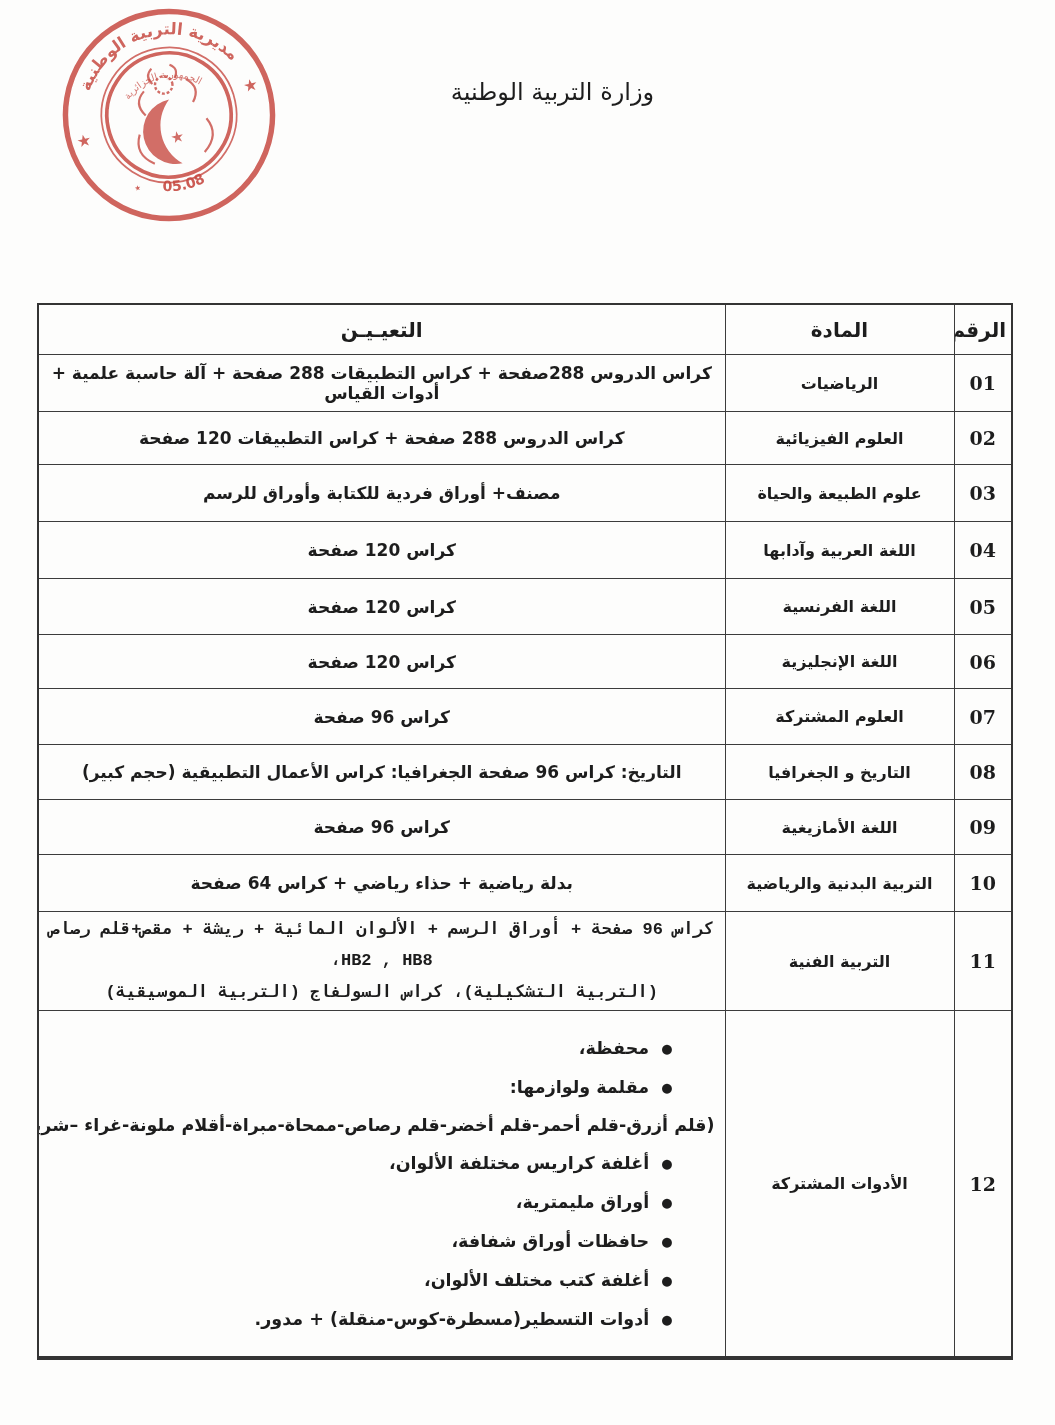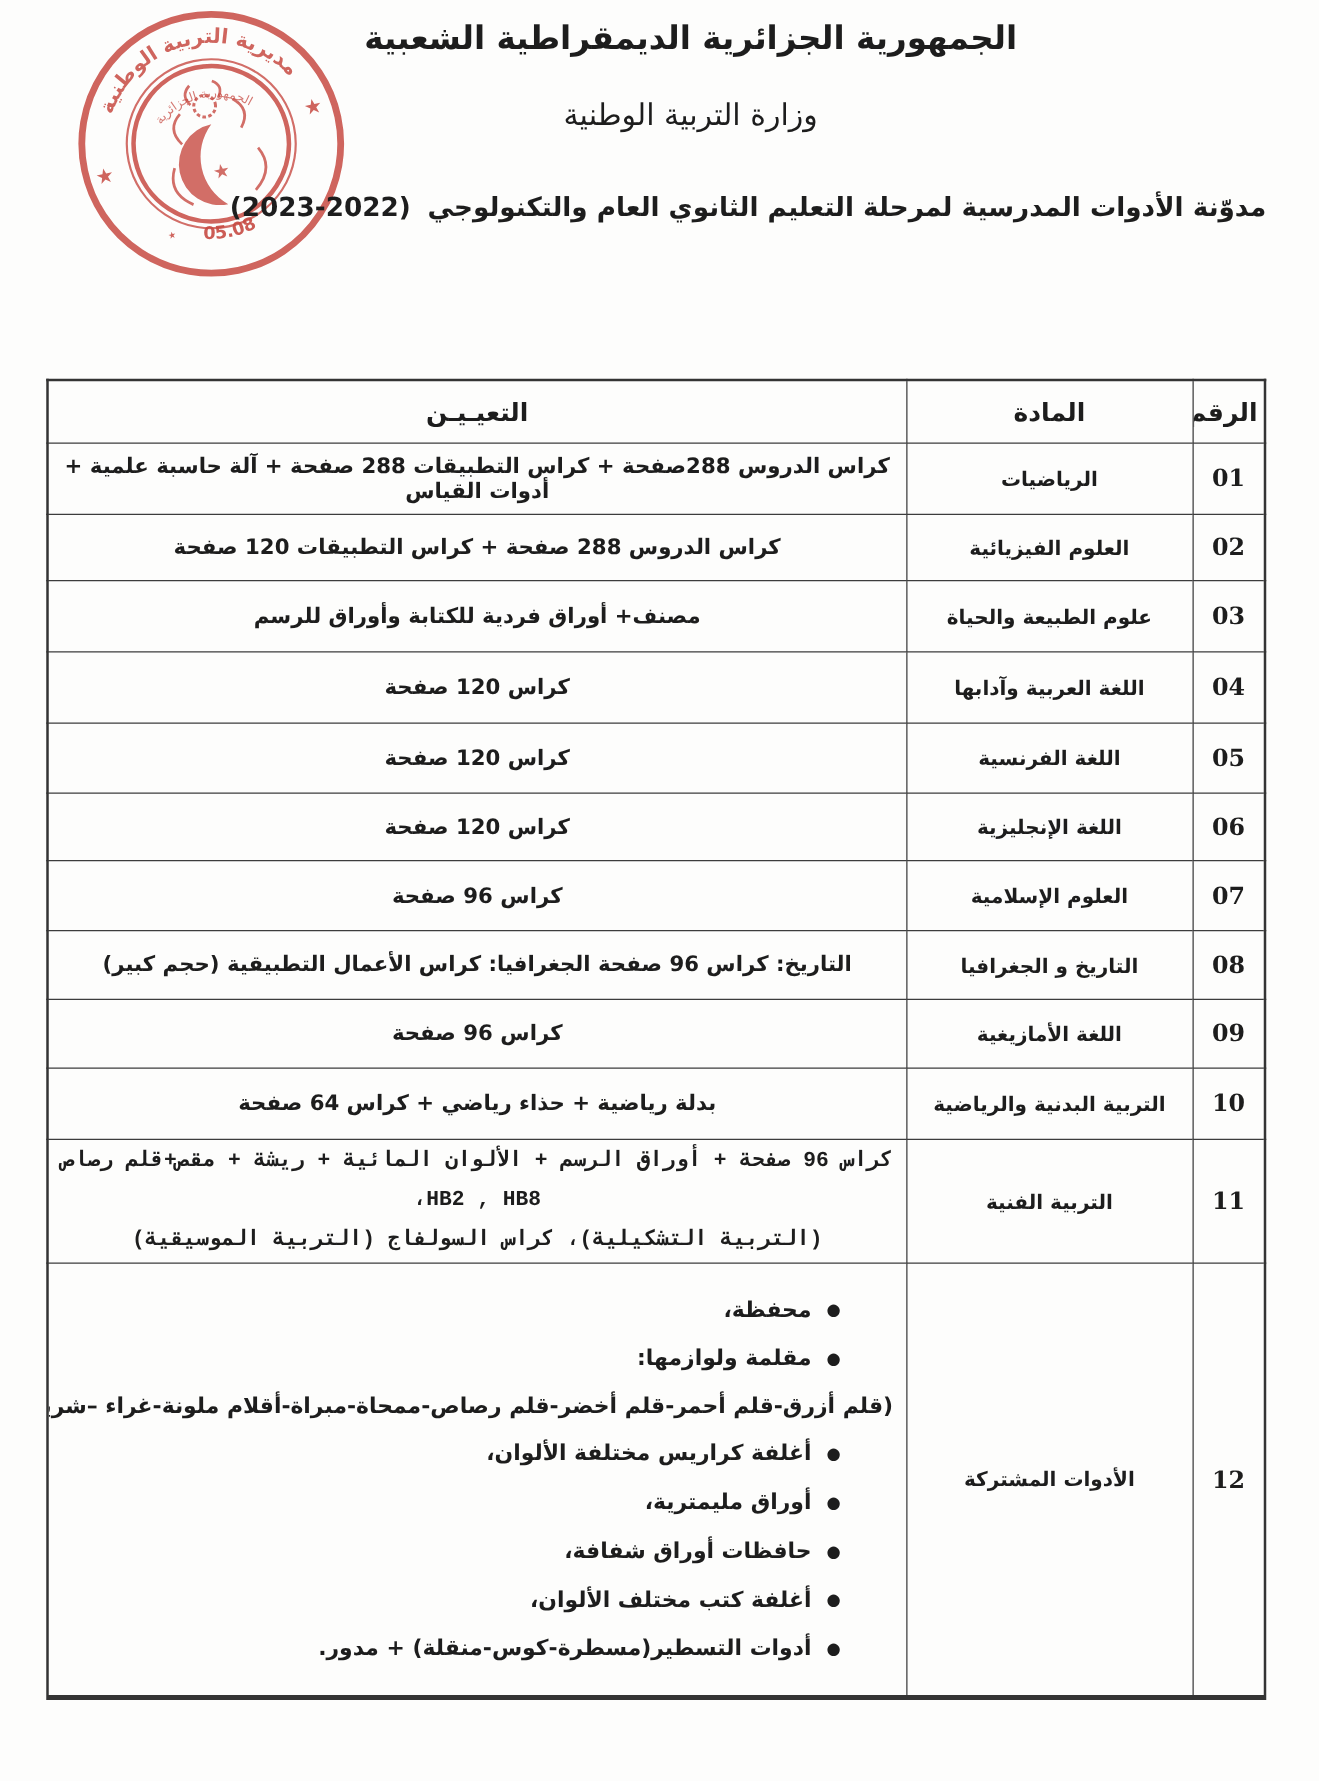--- a/index.html
+++ b/index.html
@@ -124,26 +124,21 @@
       <g opacity="0.8">
         <path d="M103,86 A30,30 0 1 0 103,146 A40,40 0 0 1 103,86 Z" fill="#c23b33"></path>
         <text x="97" y="126" font-size="14" fill="#c23b33">★</text>
         <circle cx="101" cy="72" r="8" fill="none" stroke="#c23b33" stroke-width="2.2" stroke-dasharray="2.6,1.8"></circle>
         <path d="M79,96 q-9,-13 3,-22 M124,93 q10,-12 -2,-22 M91,69 q-6,-8 2,-14 M112,68 q6,-8 -2,-13" stroke="#c23b33" stroke-width="2" fill="none"></path>
         <path d="M70,112 q-9,17 8,29 M133,110 q9,17 -8,30" stroke="#c23b33" stroke-width="2" fill="none"></path>
       </g>
     </svg>
   </div>
 
-  <div class="hdr1">الجمهورية الجزائرية الديمقراطية الشعبية</div>
   <div class="hdr2">وزارة التربية الوطنية</div>
-  <div class="doc-title">
-    <span>مدوّنة الأدوات المدرسية لمرحلة التعليم الثانوي العام والتكنولوجي</span>
-    <span class="years" dir="ltr">(2023-2022)</span>
-  </div>
 
   <table class="supplies">
     <colgroup>
       <col class="c-num">
         <col class="c-subj">
         <col class="c-desg">
     </colgroup>
     <thead>
       <tr>
         <th>الرقم</th>
@@ -177,21 +172,21 @@
           <td class="cell-subj">اللغة الفرنسية</td>
           <td class="cell-desg">كراس 120 صفحة</td>
         </tr>
         <tr style="height: 54px;">
           <td class="cell-num">06</td>
           <td class="cell-subj">اللغة الإنجليزية</td>
           <td class="cell-desg">كراس 120 صفحة</td>
         </tr>
         <tr style="height: 56px;">
           <td class="cell-num">07</td>
-          <td class="cell-subj">العلوم الإسلامية</td>
+          <td class="cell-subj">العلوم المشتركة</td>
           <td class="cell-desg">كراس 96 صفحة</td>
         </tr>
         <tr style="height: 55px;">
           <td class="cell-num">08</td>
           <td class="cell-subj">التاريخ و الجغرافيا</td>
           <td class="cell-desg">التاريخ: كراس 96 صفحة  الجغرافيا: كراس الأعمال التطبيقية (حجم كبير)</td>
         </tr>
         <tr style="height: 55px;">
           <td class="cell-num">09</td>
           <td class="cell-subj">اللغة الأمازيغية</td>

